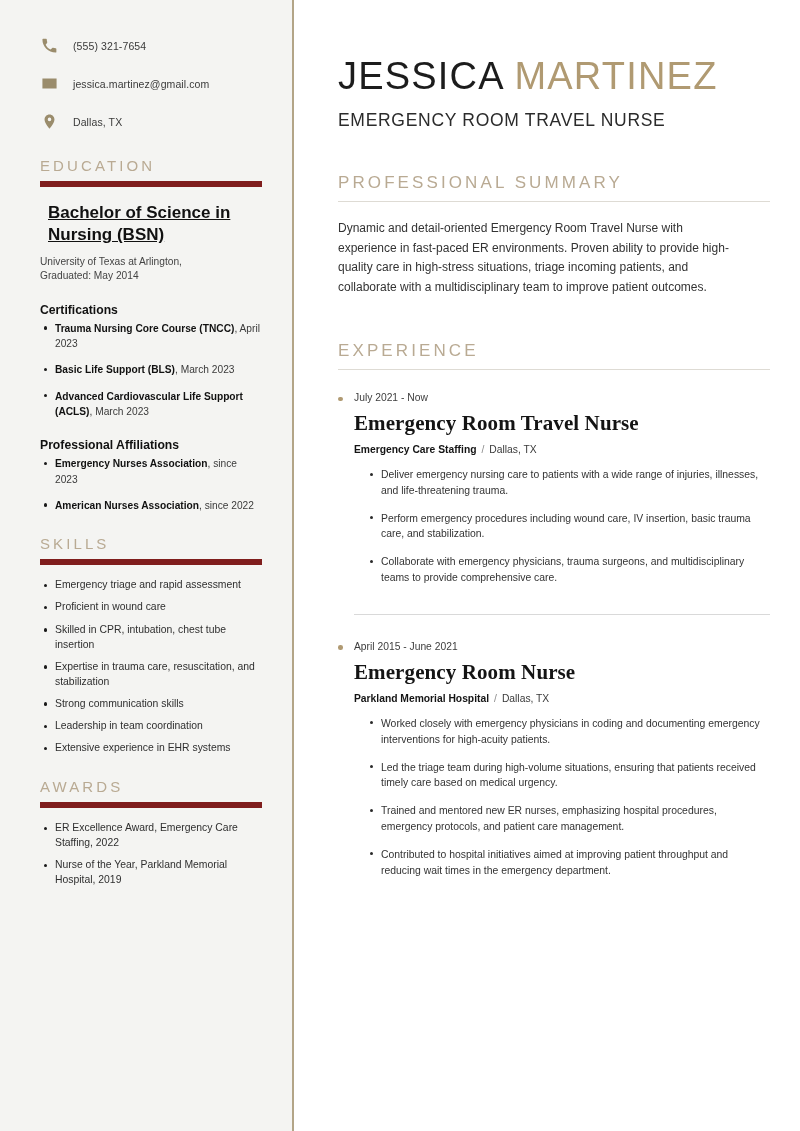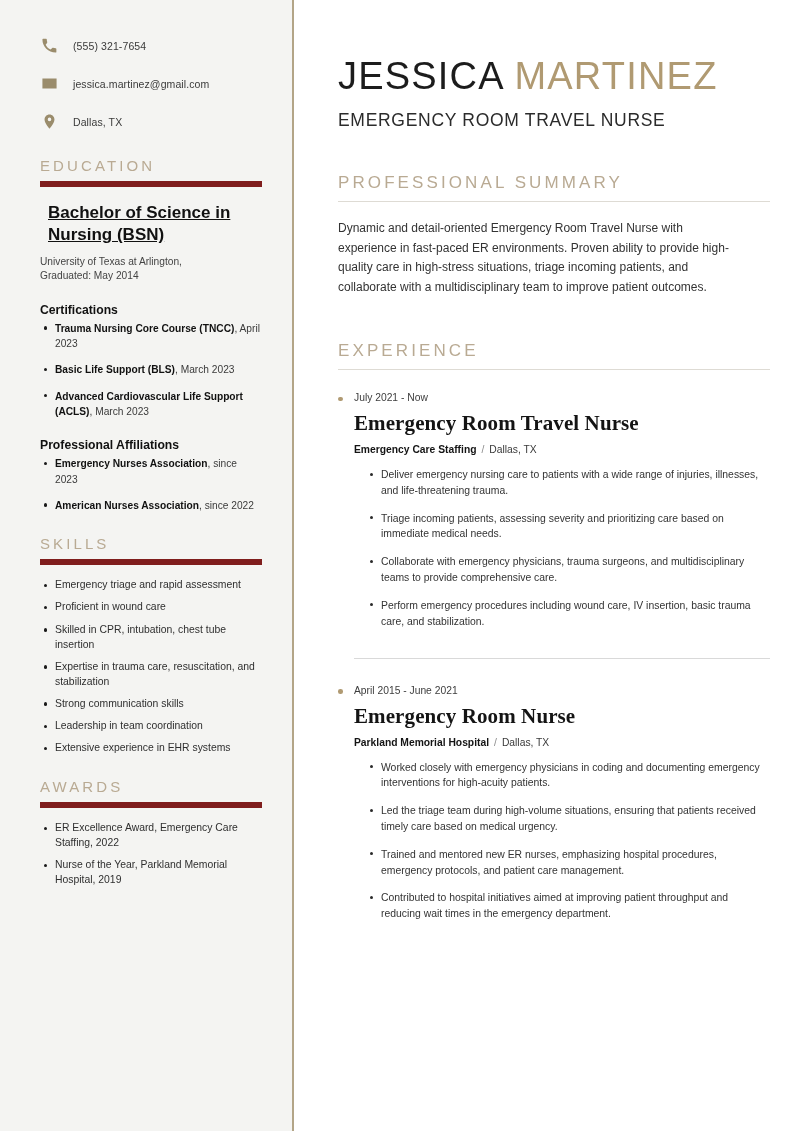--- a/index.html
+++ b/index.html
@@ -347,23 +347,22 @@
     <h2 class="main-heading mh-experience">EXPERIENCE</h2>
 
     <section class="job">
       <p class="job-date">July 2021 - Now</p>
       <h3 class="job-role">Emergency Room Travel Nurse</h3>
       <p class="job-company">
         <span class="co">Emergency Care Staffing</span><span class="slash">/</span><span>Dallas, TX</span>
       </p>
       <ul class="job-bullets">
         <li>Deliver emergency nursing care to patients with a wide range of injuries, illnesses, and life-threatening trauma.</li>
-        <li>Triage incoming patients, assessing severity and prioritizing care based on immediate medical needs.</li>
+        <li>Perform emergency procedures including wound care, IV insertion, basic trauma care, and stabilization.</li>
         <li>Collaborate with emergency physicians, trauma surgeons, and multidisciplinary teams to provide comprehensive care.</li>
-        <li>Perform emergency procedures including wound care, IV insertion, basic trauma care, and stabilization.</li>
       </ul>
     </section>
 
     <hr class="job-sep">
 
     <section class="job second">
       <p class="job-date">April 2015 - June 2021</p>
       <h3 class="job-role">Emergency Room Nurse</h3>
       <p class="job-company">
         <span class="co">Parkland Memorial Hospital</span><span class="slash">/</span><span>Dallas, TX</span>

